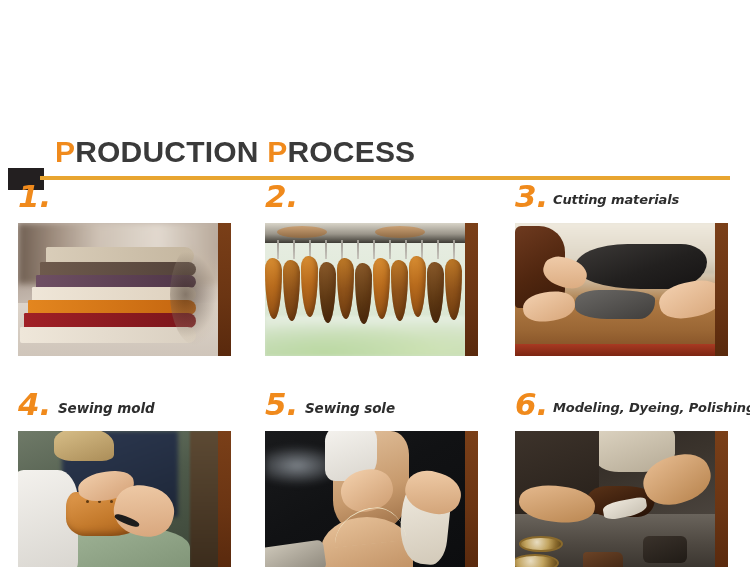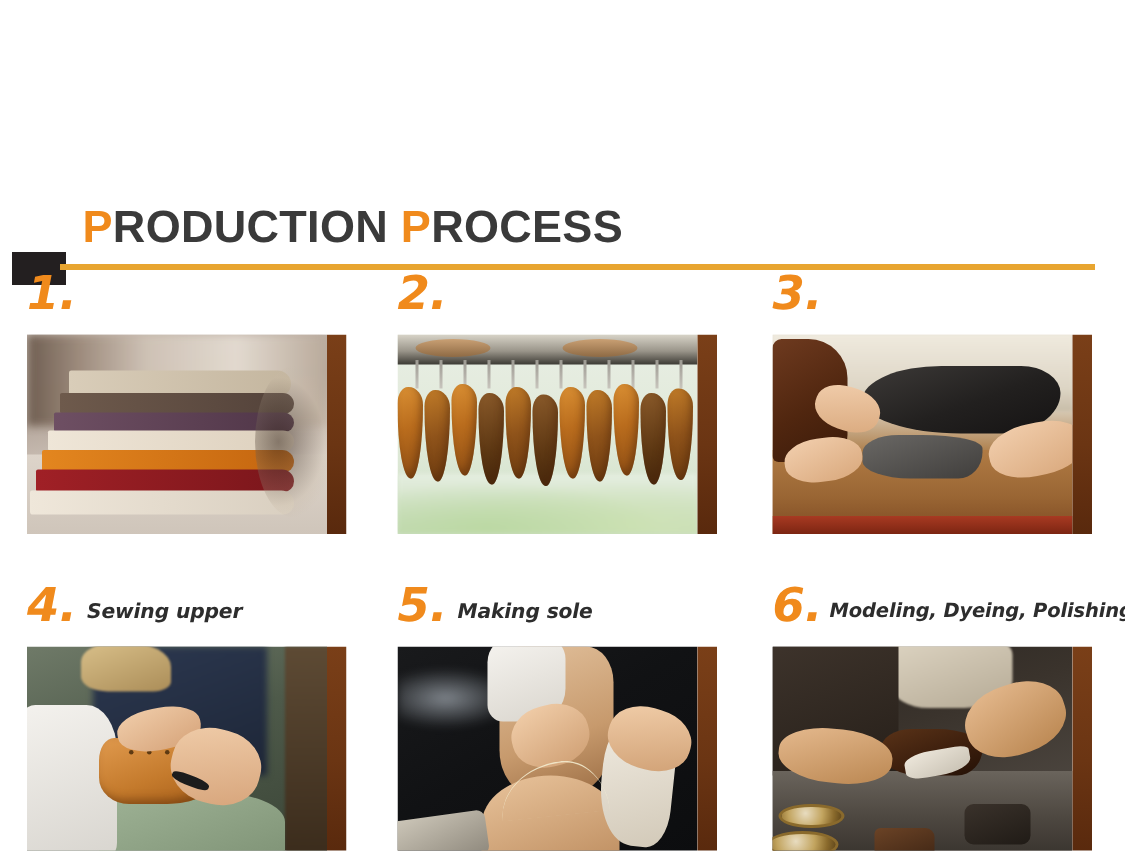--- a/index.html
+++ b/index.html
@@ -341,20 +341,21 @@
               <div class="last alt" style="left:90%; top:27%"></div>
             </div>
           </div>
           <div class="photo-stripe"></div>
         </div>
       </div>
 
       <div class="cell c3">
         <div class="caption">
           <span class="step-num">3.</span>
+          <span class="step-label">Cutting materials</span>
         </div>
         <div class="photo">
           <div class="photo-inner">
             <div class="scene p3">
               <div class="wall"></div>
                 <div class="table"></div>
                 <div class="tableedge"></div>
               <div class="hide"></div>
                 <div class="piece"></div>
               <div class="apron"></div>
@@ -367,21 +368,21 @@
         </div>
       </div>
 
     </div>
 
     <div class="row row2">
 
       <div class="cell c1">
         <div class="caption">
           <span class="step-num">4.</span>
-          <span class="step-label">Sewing upper</span>
+          <span class="step-label">Sewing mold</span>
         </div>
         <div class="photo">
           <div class="photo-inner">
             <div class="scene p4">
               <div class="backdrop"></div>
                 <div class="straw"></div>
                 <div class="chair"></div>
               <div class="lap"></div>
                 <div class="sleeve"></div>
               <div class="shoe"></div>
@@ -395,21 +396,21 @@
                 <div class="band"></div>
             </div>
           </div>
           <div class="photo-stripe"></div>
         </div>
       </div>
 
       <div class="cell c2">
         <div class="caption">
           <span class="step-num">5.</span>
-          <span class="step-label">Making sole</span>
+          <span class="step-label">Sewing sole</span>
         </div>
         <div class="photo">
           <div class="photo-inner">
             <div class="scene p5">
               <div class="glow"></div>
                 <div class="arm"></div>
                 <div class="sleeve"></div>
               <div class="knee"></div>
                 <div class="sole"></div>
               <div class="hand h1"></div>

